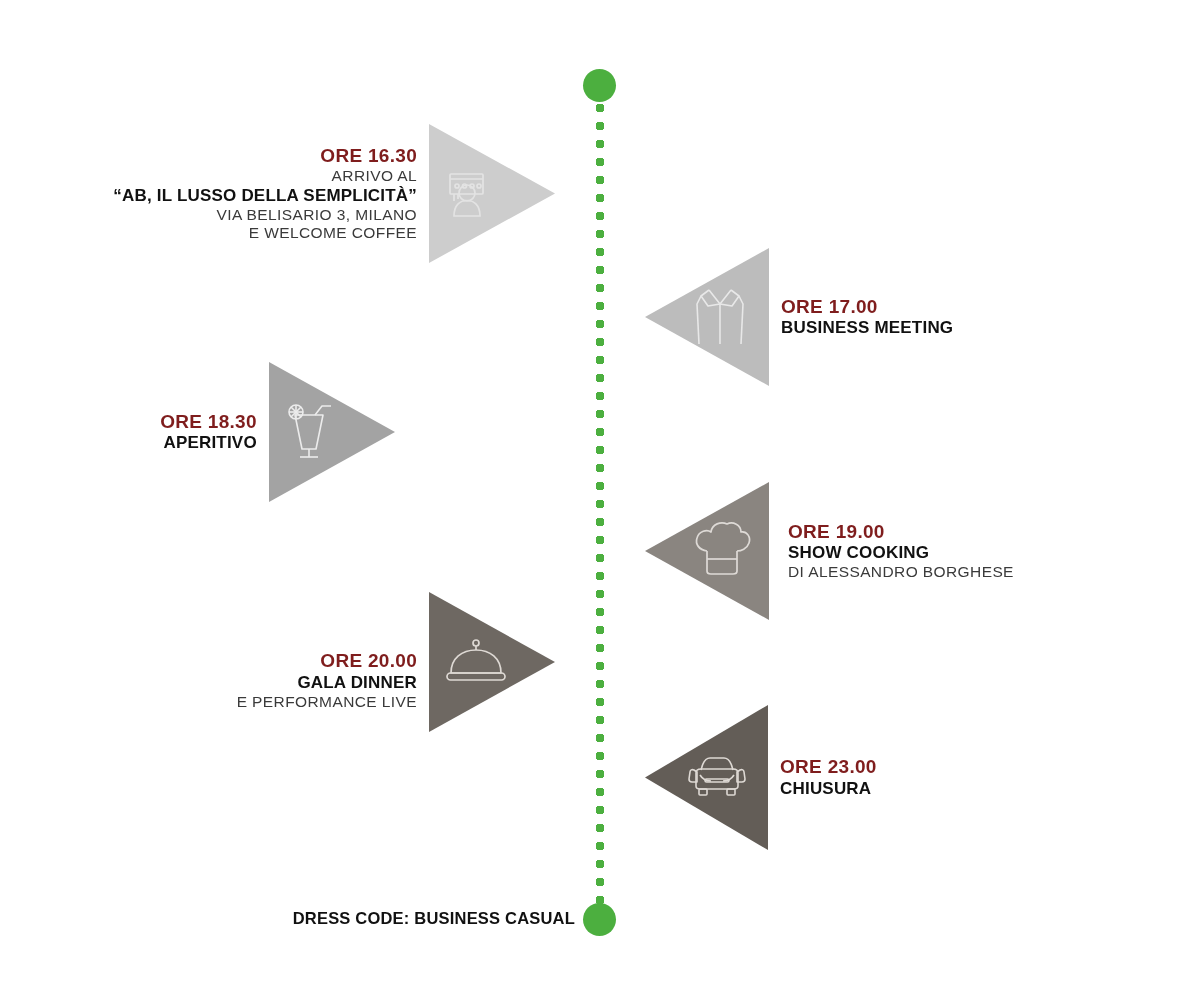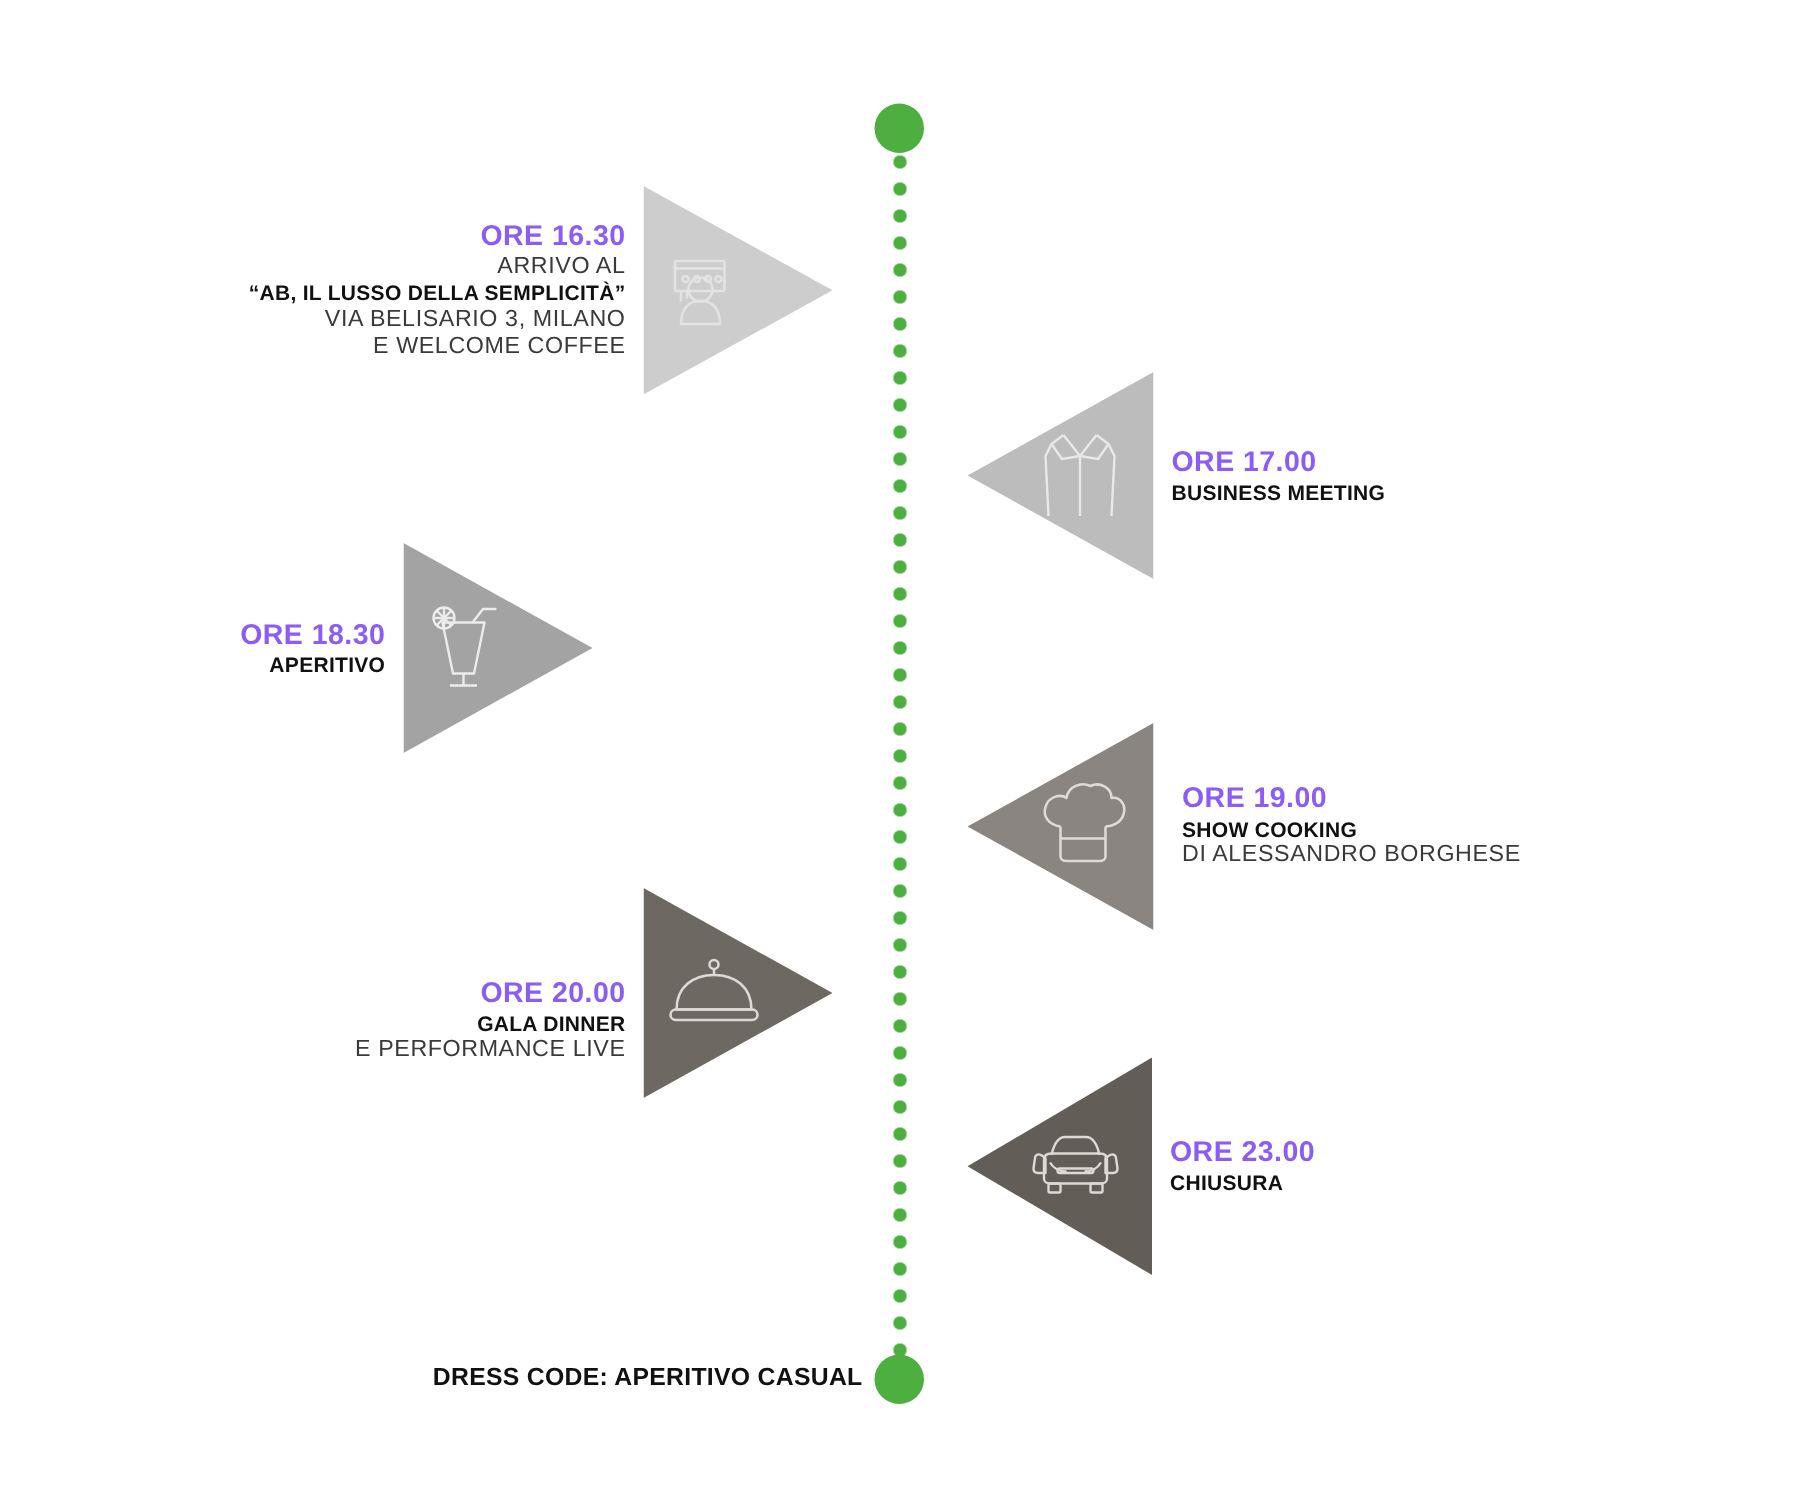--- a/index.html
+++ b/index.html
@@ -60,30 +60,30 @@
     transform: translateY(-50%);
     pointer-events: none;
   }
 
   
   .txt { line-height: 1.18; }
   .txt.right-align { text-align: right; }
   .txt.left-align  { text-align: left; }
 
   .time {
-    color: #8b5cf6;
+    color: #7f1d1d;
     font-weight: bold;
     font-size: 19px;
     letter-spacing: 0.3px;
     white-space: nowrap;
   }
   .line-bold {
     color: #111111;
     font-weight: bold;
-    font-size: 14px;
+    font-size: 17px;
     letter-spacing: 0.2px;
     white-space: nowrap;
   }
   .line-reg {
     color: #3a3a3a;
     font-weight: normal;
     font-size: 15.5px;
     letter-spacing: 0.4px;
     white-space: nowrap;
   }
@@ -250,15 +250,15 @@
           <rect x="43" y="38" width="8" height="6" rx="1"></rect>
         </g>
       </svg>
     </div>
     <div class="txt left-align" style="margin-left:12px;">
       <div class="time">ORE 23.00</div>
       <div class="line-bold">CHIUSURA</div>
     </div>
   </div>
 
-  <div class="dresscode">DRESS CODE: APERITIVO CASUAL</div>
+  <div class="dresscode">DRESS CODE: BUSINESS CASUAL</div>
 
 </div>
 
 </body></html>

